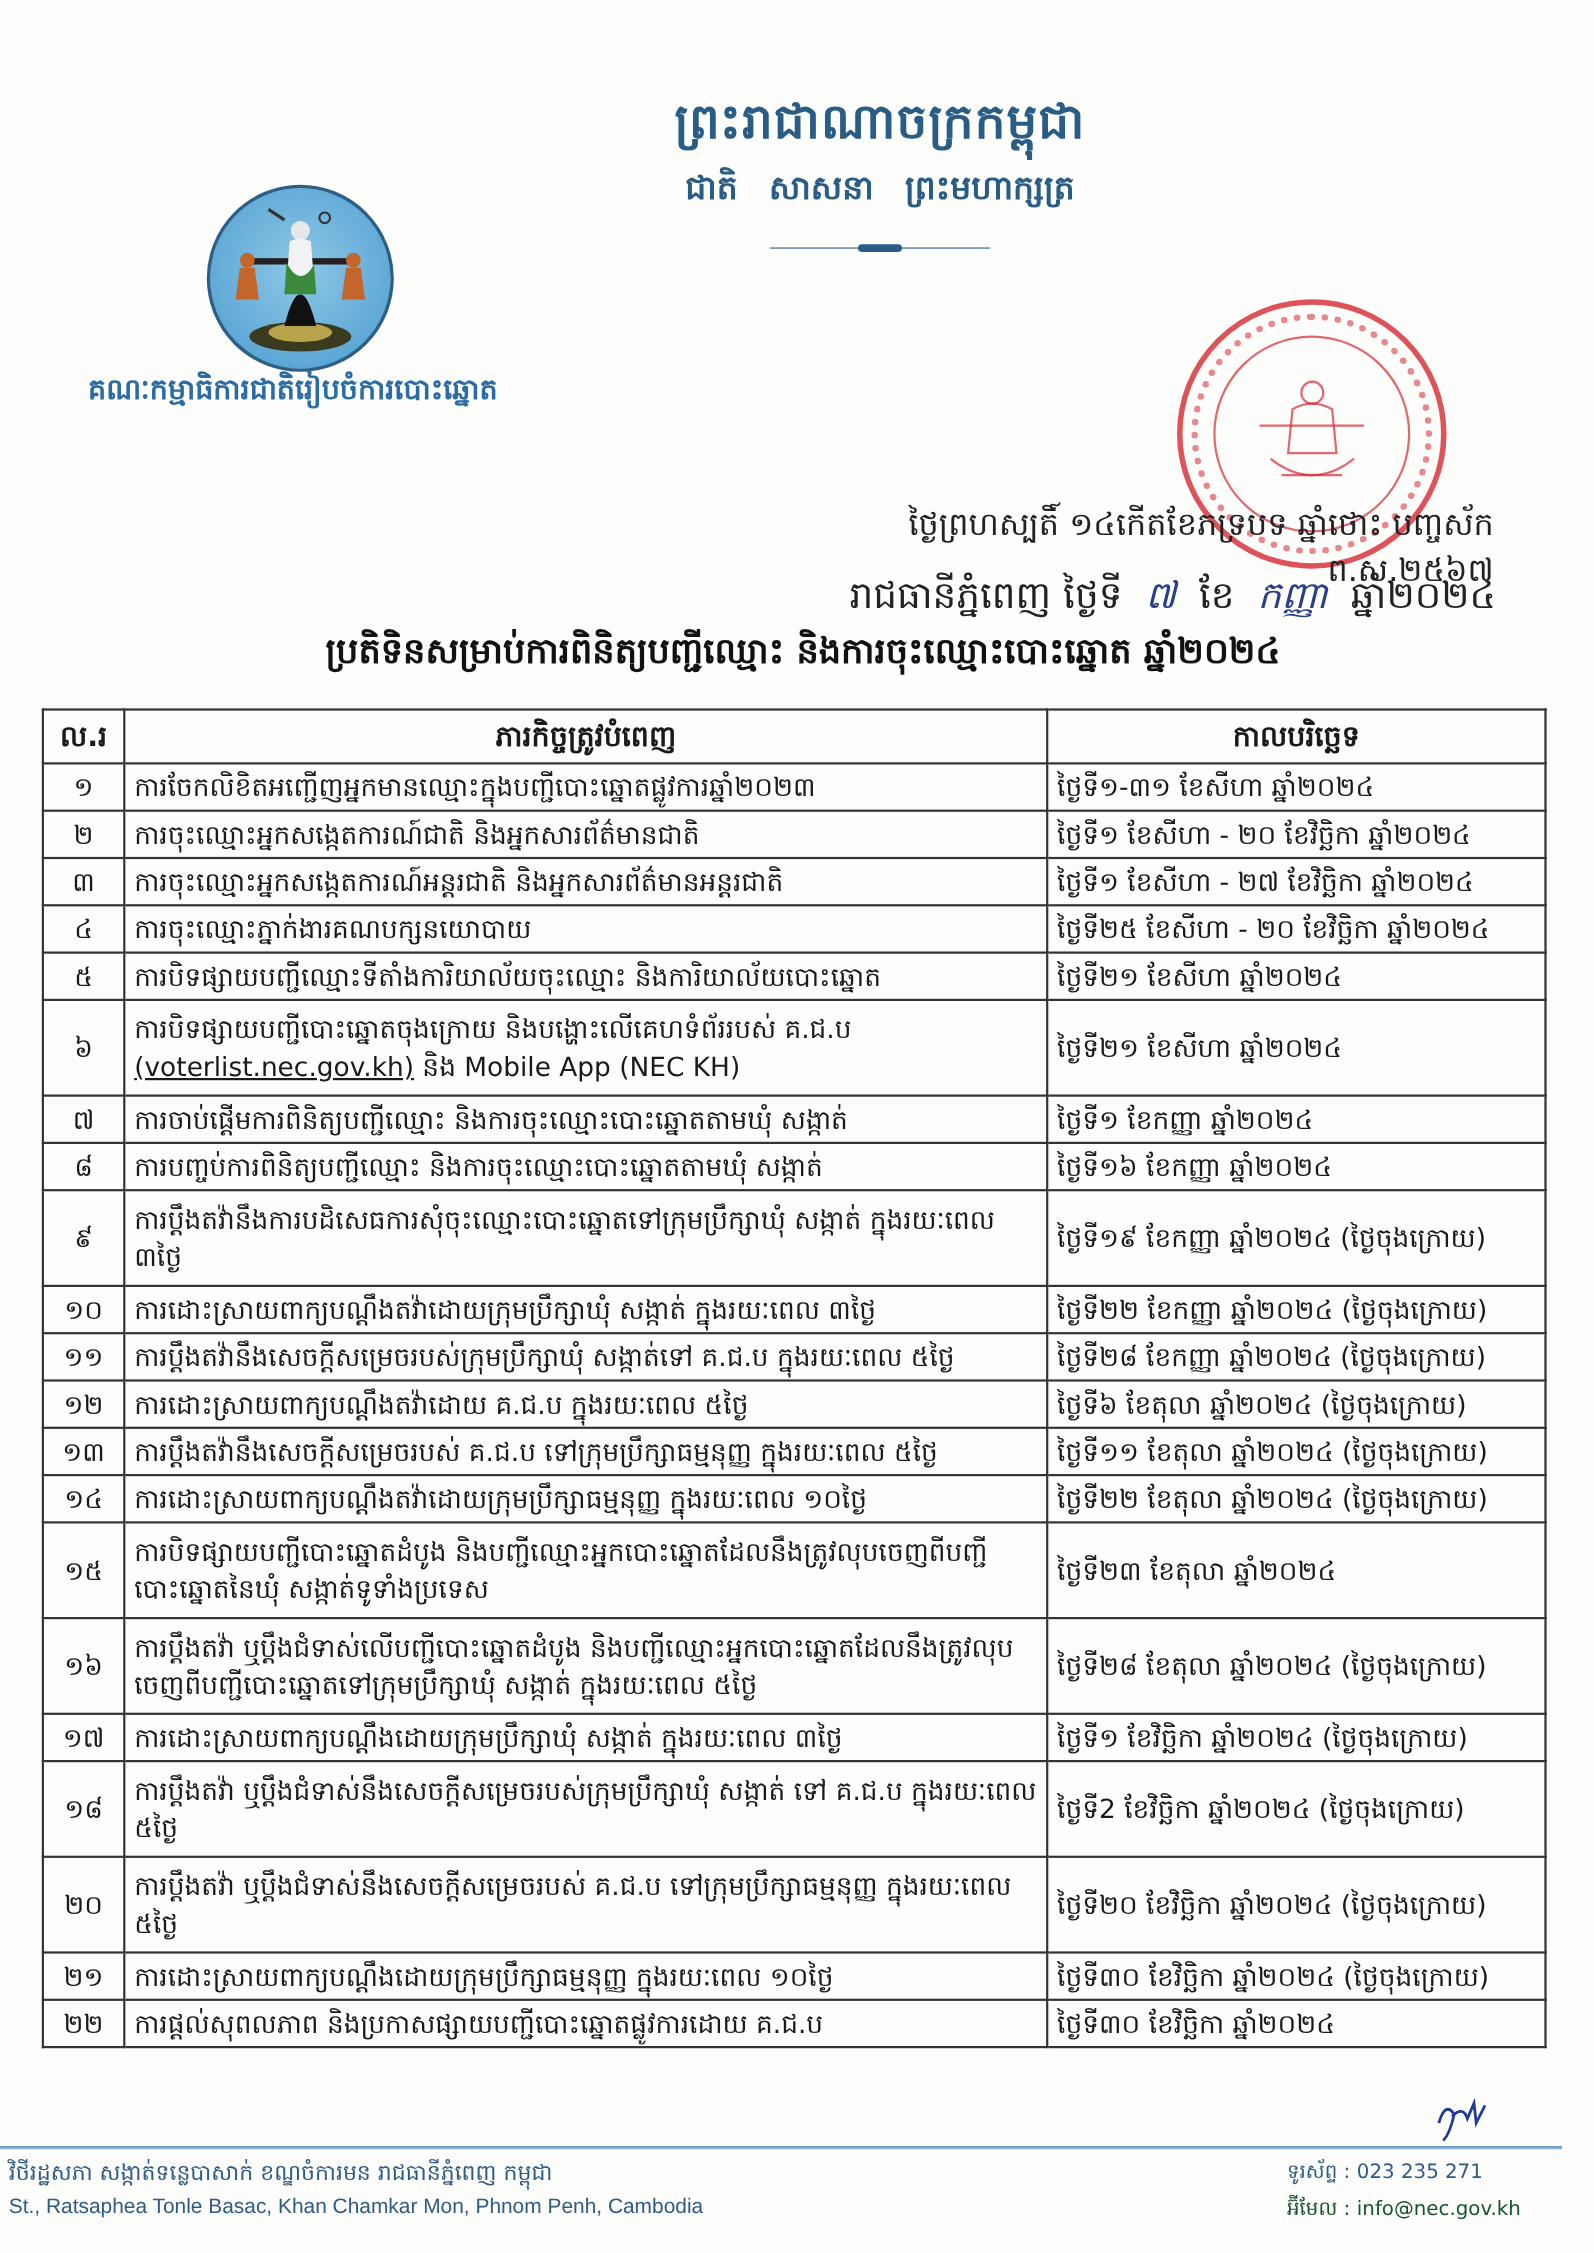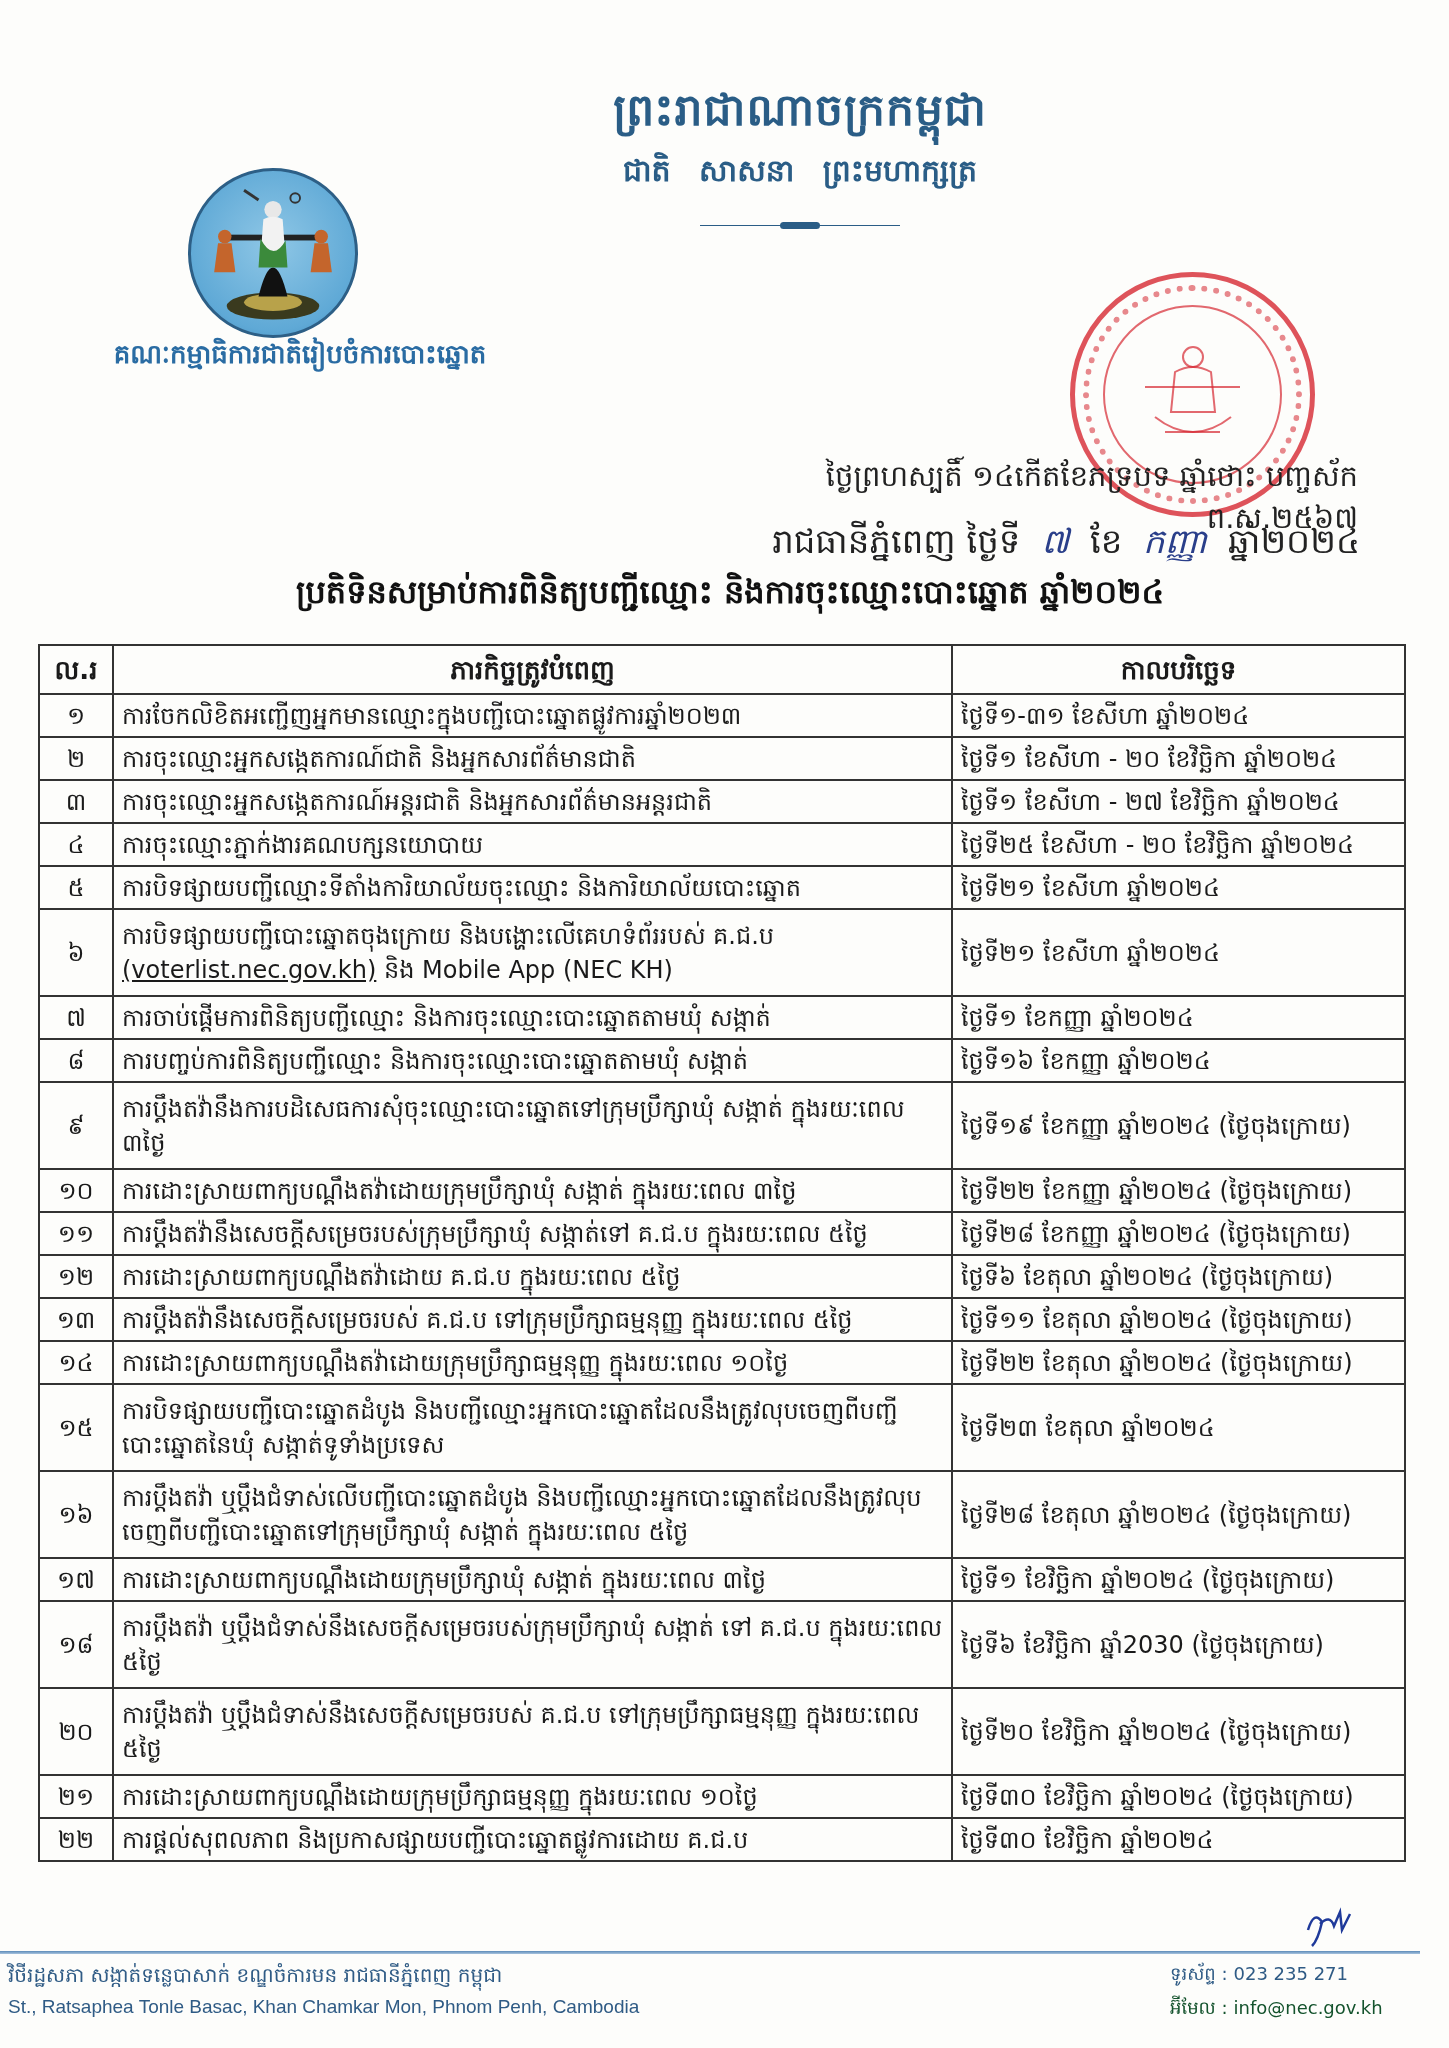--- a/index.html
+++ b/index.html
@@ -26,21 +26,21 @@
   .divider-ornament .line { position:absolute; top:3px; left:0; width:200px; height:1px; background:#2a5d86; }
   .divider-ornament .mid { position:absolute; top:0; left:80px; width:40px; height:7px; border-radius:4px; background:#2a5d86; }
 
   .logo {
     left:188px; top:168px; width:170px; height:170px; border-radius:50%;
     background:radial-gradient(circle at 50% 45%, #8fc7e6 0%, #5fa9d6 70%, #3c86b8 100%);
     border:3px solid #2d5f86; box-sizing:border-box; overflow:hidden;
   }
   .logo svg { width:100%; height:100%; }
   .org-name {
-    left:80px; top:338px; width:440px; text-align:center;
+    left:80px; top:338px; width:440px; text-align:left;
     font-size:26px; font-weight:bold; color:#2a6ca3;
   }
 
   .seal {
     left:1070px; top:272px; width:245px; height:245px; border-radius:50%;
     border:5px solid rgba(214,40,50,0.8);
     box-sizing:border-box;
   }
   .seal .inner {
     position:absolute; left:28px; top:28px; right:28px; bottom:28px;
@@ -261,21 +261,21 @@
         <td class="date">ថ្ងៃទី២៨ ខែតុលា ឆ្នាំ២០២៤ (ថ្ងៃចុងក្រោយ)</td>
       </tr>
     <tr class="h1">
         <td class="num">១៧</td>
         <td class="task">ការដោះស្រាយពាក្យបណ្តឹងដោយក្រុមប្រឹក្សាឃុំ សង្កាត់ ក្នុងរយៈពេល ៣ថ្ងៃ</td>
         <td class="date">ថ្ងៃទី១ ខែវិច្ឆិកា ឆ្នាំ២០២៤ (ថ្ងៃចុងក្រោយ)</td>
       </tr>
     <tr class="h2">
         <td class="num">១៨</td>
         <td class="task">ការប្តឹងតវ៉ា ឬប្តឹងជំទាស់នឹងសេចក្តីសម្រេចរបស់ក្រុមប្រឹក្សាឃុំ សង្កាត់ ទៅ គ.ជ.ប ក្នុងរយៈពេល ៥ថ្ងៃ</td>
-        <td class="date">ថ្ងៃទី៦ ខែវិច្ឆិកា ឆ្នាំ2030 (ថ្ងៃចុងក្រោយ)</td>
+        <td class="date">ថ្ងៃទី2 ខែវិច្ឆិកា ឆ្នាំ២០២៤ (ថ្ងៃចុងក្រោយ)</td>
       </tr>
     <tr class="h2">
         <td class="num">២០</td>
         <td class="task">ការប្តឹងតវ៉ា ឬប្តឹងជំទាស់នឹងសេចក្តីសម្រេចរបស់ គ.ជ.ប ទៅក្រុមប្រឹក្សាធម្មនុញ្ញ ក្នុងរយៈពេល ៥ថ្ងៃ</td>
         <td class="date">ថ្ងៃទី២០ ខែវិច្ឆិកា ឆ្នាំ២០២៤ (ថ្ងៃចុងក្រោយ)</td>
       </tr>
     <tr class="h1">
         <td class="num">២១</td>
         <td class="task">ការដោះស្រាយពាក្យបណ្តឹងដោយក្រុមប្រឹក្សាធម្មនុញ្ញ ក្នុងរយៈពេល ១០ថ្ងៃ</td>
         <td class="date">ថ្ងៃទី៣០ ខែវិច្ឆិកា ឆ្នាំ២០២៤ (ថ្ងៃចុងក្រោយ)</td>

